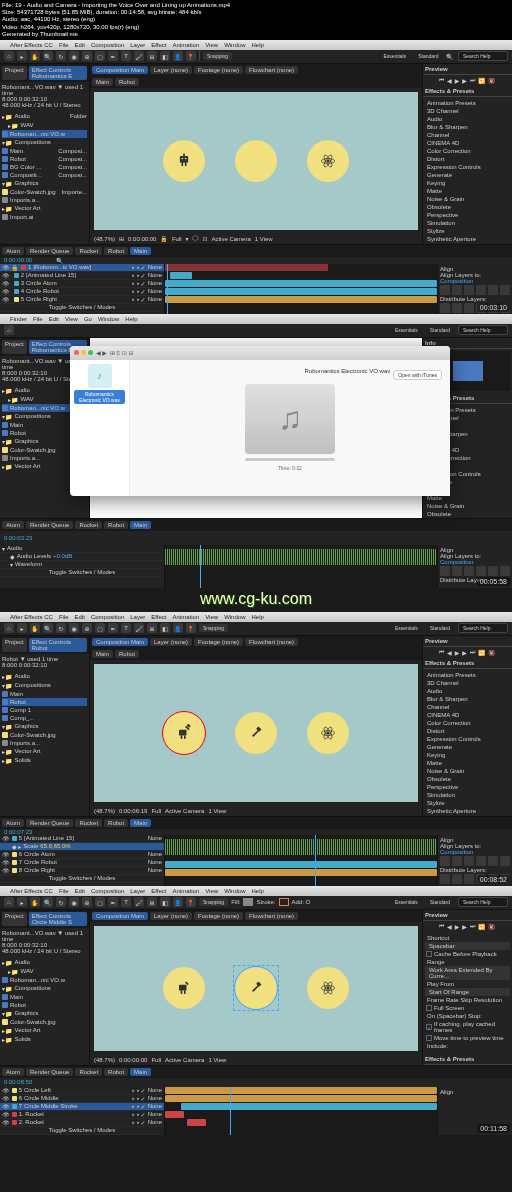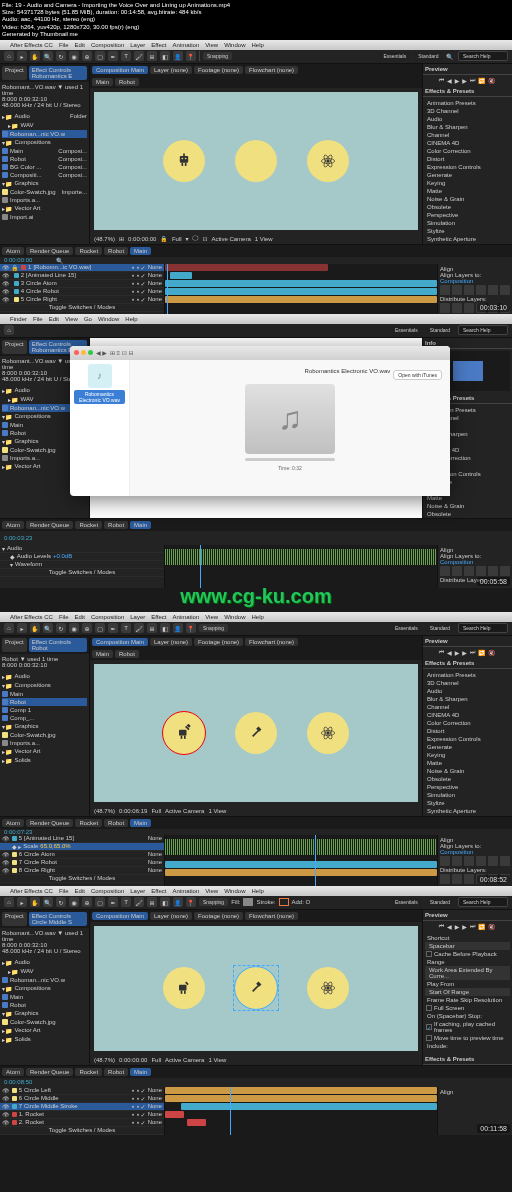--- a/index.html
+++ b/index.html
@@ -77,21 +77,21 @@
 .fbody{flex:1;display:flex}
 .fcol{width:60px;border-right:1px solid #eee;padding:4px}
 .fitem{display:flex;flex-direction:column;align-items:center;gap:2px}
 .fitem .ficon{width:24px;height:24px;background:#d5f0f5;border-radius:3px;display:flex;align-items:center;justify-content:center;font-size:10px;color:#888}
 .fitem .fname{font-size:5px;color:#333;text-align:center;background:#3a7fd5;color:#fff;padding:1px 2px;border-radius:2px}
 .fpreview{flex:1;padding:8px;display:flex;flex-direction:column;align-items:center;background:#f8f8f8}
 .fpreview .big{width:90px;height:70px;background:linear-gradient(#e0e0e0,#c0c0c0);border-radius:4px;display:flex;align-items:center;justify-content:center}
 .fpreview .note{font-size:32px;color:#888}
 .fpreview .btn{background:#fff;border:1px solid #ccc;padding:1px 4px;border-radius:3px;font-size:5px;color:#333;margin-top:2px}
 .fpreview .time{font-size:5px;color:#666;margin-top:4px}
-.watermark{position:absolute;left:50%;transform:translateX(-50%);bottom:-20px;font-size:20px;font-weight:bold;color:#22c55e;z-index:99;text-shadow:1px 1px 0 #060}
+.watermark{position:absolute;left:50%;transform:translateX(-50%);bottom:-20px;font-size:16px;font-weight:normal;color:#fef9c3;z-index:99;text-shadow:1px 1px 0 #060}
 .checkrow{display:flex;gap:2px;padding:1px;align-items:center;font-size:5px}
 .checkrow .cb{width:6px;height:6px;border:1px solid #666}
 .checkrow .cb.on::after{content:"✓";font-size:5px;color:#4af}
 .val{color:#4af}
 </style>
 </head>
 <body>
 
 <div class="meta">
   <div>File: 19 - Audio and Camera - Importing the Voice Over and Lining up Animations.mp4</div>

